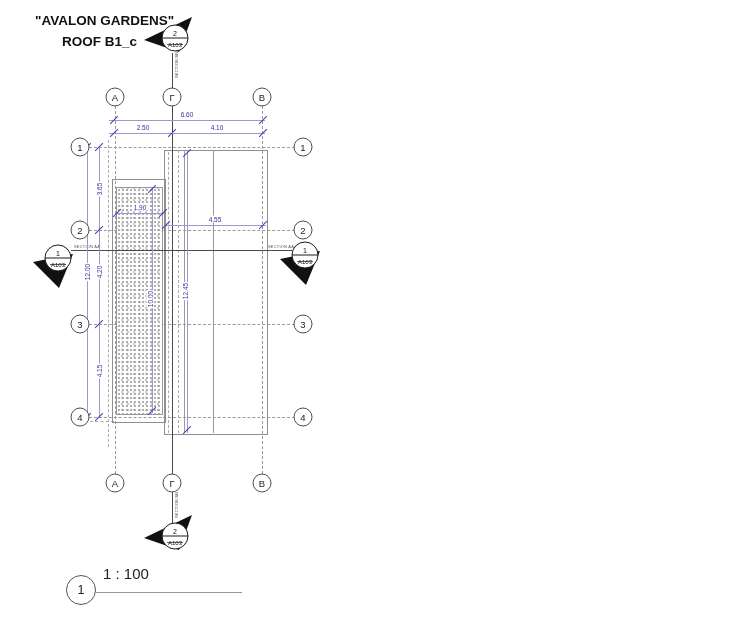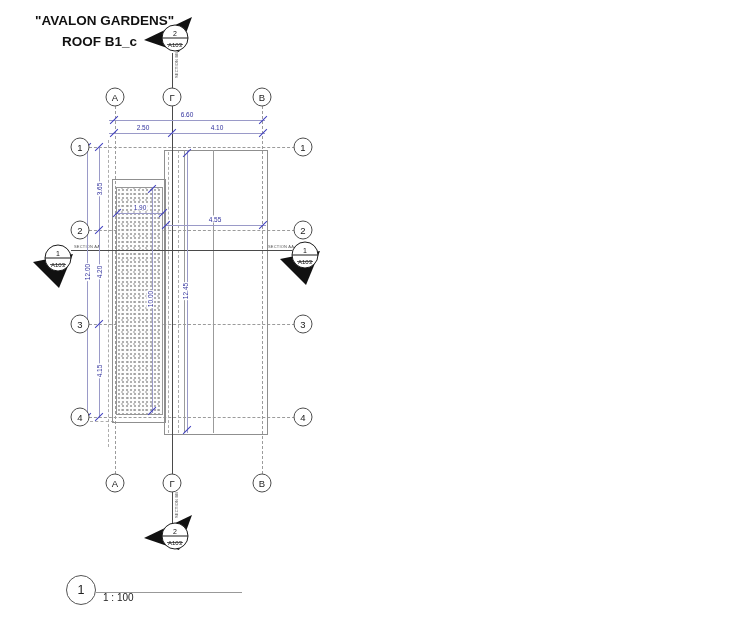--- a/index.html
+++ b/index.html
@@ -38,21 +38,21 @@
   .tiny-v{position:absolute;font-size:4px;color:#555;letter-spacing:.2px;z-index:4;
           writing-mode:vertical-rl;transform:rotate(180deg);}
   
   .smk{position:absolute;width:70px;height:70px;z-index:7;}
   
   .vtc{position:absolute;left:66px;top:575px;width:28px;height:28px;border:1.2px solid #555;
        border-radius:50%;background:#fff;display:flex;align-items:center;justify-content:center;
        font-size:12.5px;color:#222;z-index:6;}
   .vtname{position:absolute;left:99px;top:564px;font-size:22px;color:#151515;letter-spacing:.4px;z-index:6;}
   .vtline{position:absolute;left:96px;top:592px;width:146px;height:0;border-top:1px solid #999;z-index:5;}
-  .vtscale{position:absolute;left:103px;top:592px;font-size:10px;color:#222;z-index:6;}
+  .vtscale{position:absolute;left:103px;top:565px;font-size:15px;color:#222;z-index:6;}
 </style>
 </head>
 <body>
 
 <div id="sheet">
 
   <div class="hdr" style="left:35px;top:13px;">"AVALON GARDENS"</div>
   <div class="hdr" style="left:62px;top:34px;">ROOF B1_c</div>
 
   <div class="grid-v" style="left:115px;top:106px;height:368px;"></div>

